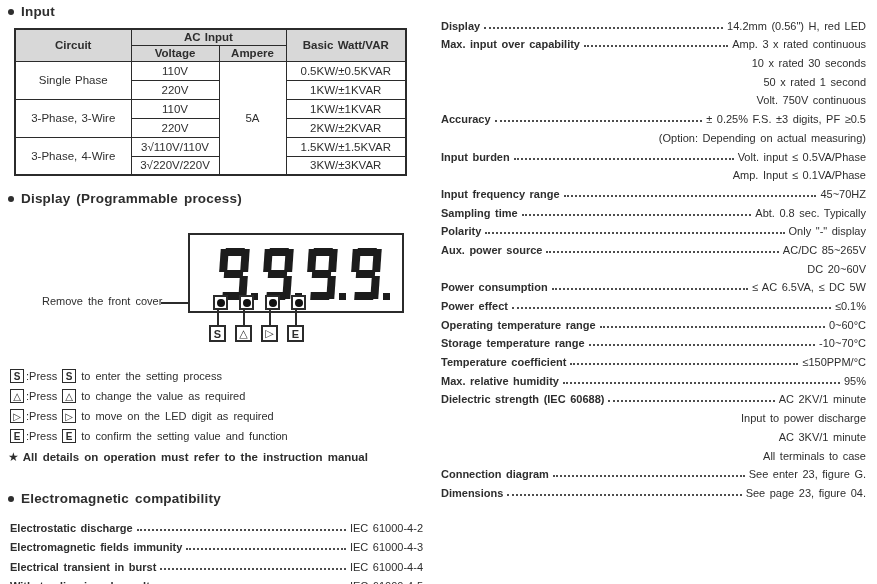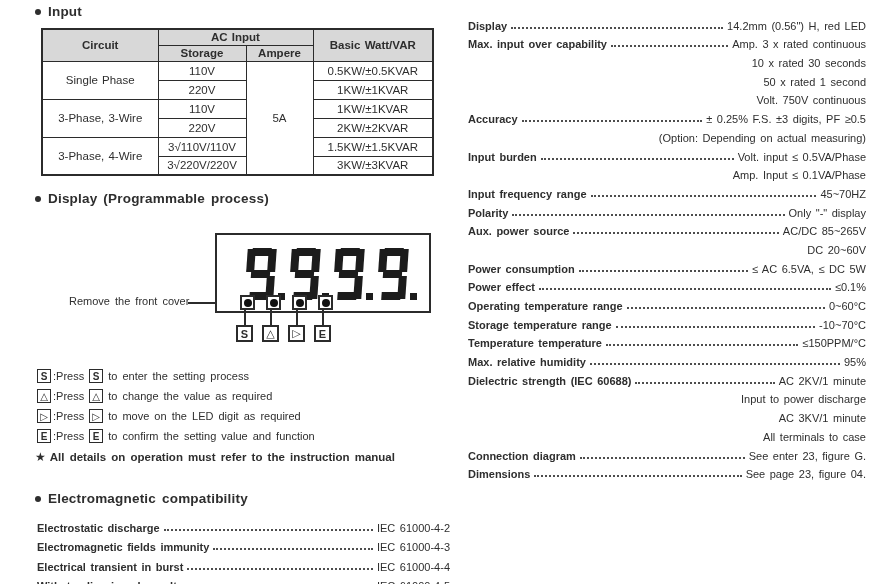--- a/index.html
+++ b/index.html
@@ -1,21 +1,21 @@
 <!DOCTYPE html>
 <html style="--text: #2e2e2e; --border: #2b2b2b; --hdr: #d8d8d8; --led: #1c1c1c; --bg: #ffffff;"><head>
 <meta charset="utf-8">
 <style>
   :root{
     --text:#2e2e2e; --border:#2b2b2b; --hdr:#d8d8d8; --led:#1c1c1c; --bg:#ffffff;
   }
   *{margin:0;padding:0;box-sizing:border-box;}
   body{font-family:"Liberation Sans","DejaVu Sans",sans-serif;background:#fff;}
   .page{position:relative;width:877px;height:584px;background:var(--bg);color:var(--text);
-        display:flex;overflow:hidden;padding-left:27px;}
+        display:flex;overflow:hidden;}
   .col-left{width:425px;padding:4px 0 0 8px;flex:none;}
   .col-right{flex:1;padding:13px 11px 0 16px;}
 
   
   .section-heading{display:flex;align-items:center;font-size:13.5px;font-weight:bold;
         letter-spacing:.2px;word-spacing:2px;}
   .bullet-dot{width:6px;height:6px;border-radius:50%;background:var(--text);margin-right:7px;flex:none;}
 
   
   table.input-table{border-collapse:collapse;margin:9px 0 0 6px;table-layout:fixed;
@@ -96,21 +96,21 @@
           <col style="width:67px">
           <col style="width:120px">
         </colgroup>
       <thead>
         <tr>
           <th rowspan="2">Circuit</th>
           <th colspan="2">AC Input</th>
           <th rowspan="2">Basic Watt/VAR</th>
         </tr>
         <tr>
-          <th>Storage</th>
+          <th>Voltage</th>
           <th>Ampere</th>
         </tr>
       </thead>
       <tbody>
         <tr>
           <td rowspan="2">Single Phase</td>
           <td>110V</td>
           <td rowspan="6">5A</td>
           <td class="watt-cell">0.5KW/±0.5KVAR</td>
         </tr>
@@ -331,20 +331,25 @@
 
           <span class="spec-value">Amp. Input ≤ 0.1VA/Phase</span>
         </div>
 
         <div class="spec-row">
           <span class="spec-label">Input frequency range</span>
           <span class="leader"></span>
           <span class="spec-value">45~70HZ</span>
         </div>
 
+        <div class="spec-row">
+          <span class="spec-label">Sampling time</span>
+          <span class="leader"></span>
+          <span class="spec-value">Abt. 0.8 sec. Typically</span>
+        </div>
 
         <div class="spec-row">
           <span class="spec-label">Polarity</span>
           <span class="leader"></span>
           <span class="spec-value">Only "-" display</span>
         </div>
 
         <div class="spec-row">
           <span class="spec-label">Aux. power source</span>
           <span class="leader"></span>
@@ -374,21 +379,21 @@
           <span class="spec-value">0~60°C</span>
         </div>
 
         <div class="spec-row">
           <span class="spec-label">Storage temperature range</span>
           <span class="leader"></span>
           <span class="spec-value">-10~70°C</span>
         </div>
 
         <div class="spec-row">
-          <span class="spec-label">Temperature temperature</span>
+          <span class="spec-label">Temperature coefficient</span>
           <span class="leader"></span>
           <span class="spec-value">≤150PPM/°C</span>
         </div>
 
         <div class="spec-row">
           <span class="spec-label">Max. relative humidity</span>
           <span class="leader"></span>
           <span class="spec-value">95%</span>
         </div>
 

